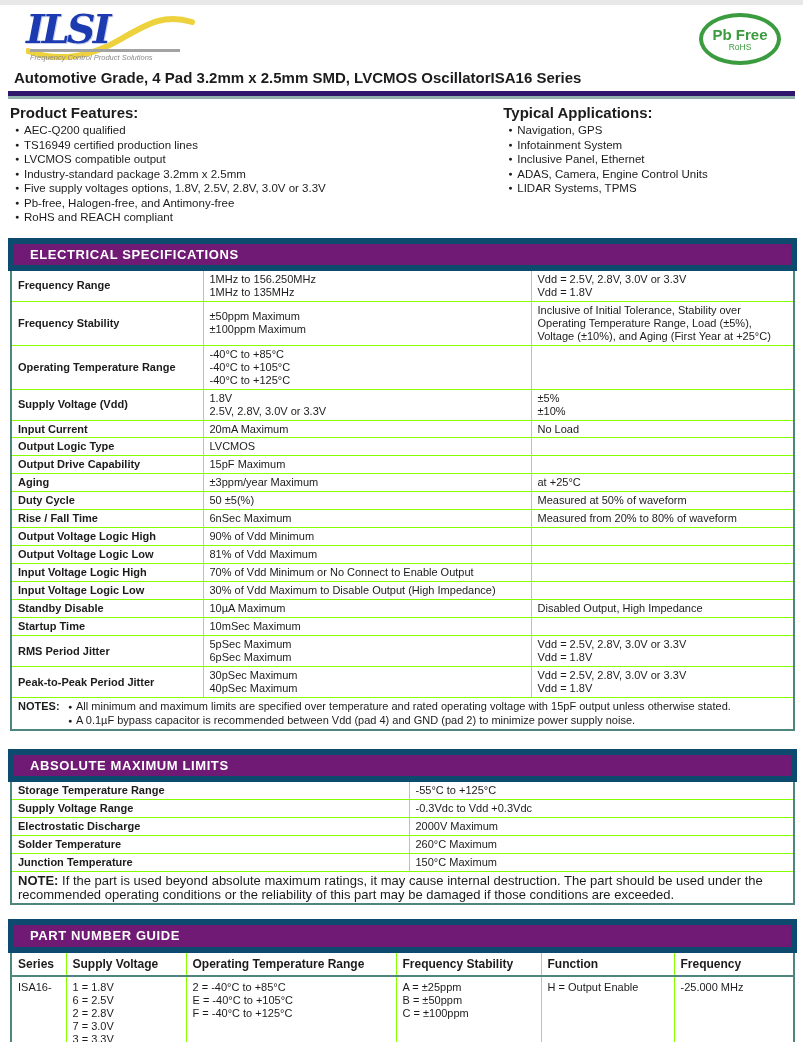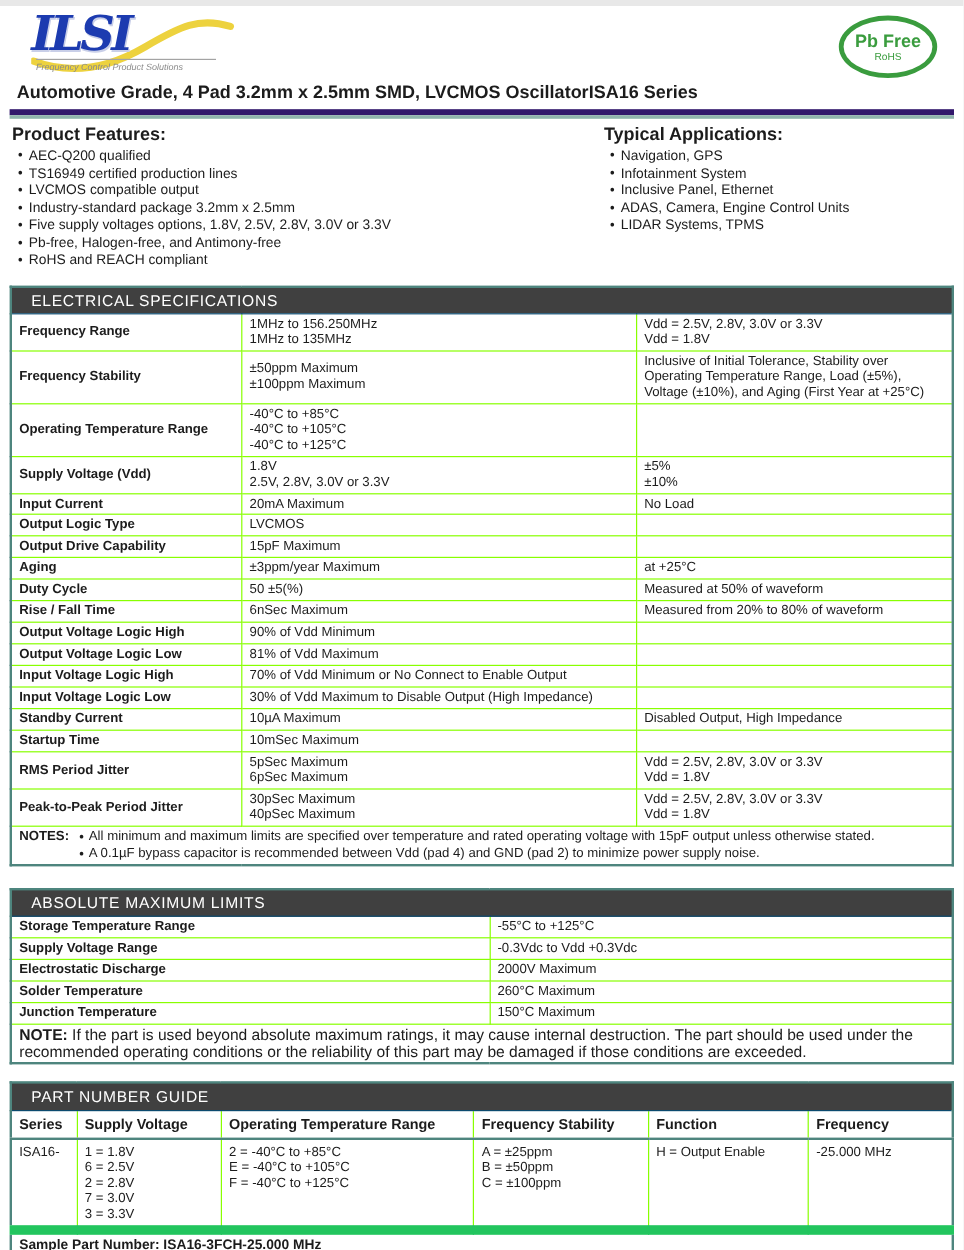--- a/index.html
+++ b/index.html
@@ -10,21 +10,21 @@
   }
   
   .header-row { display:flex; justify-content:space-between; align-items:flex-start; height:58px; padding:0 4px 0 18px; }
   .logo { position:relative; width:175px; height:56px; }
   .logo-swoosh { position:absolute; left:0; top:0; z-index:0; }
   .logo-text {
     position:relative; z-index:1; font-family:"DejaVu Serif", serif;
     font-weight:bold; font-style:italic; font-size:40px; line-height:40px;
     color:#1c3bb0; letter-spacing:-3px; text-shadow:1px 1px 0 #c9cfe8;
   }
-  .logo-tagline { position:relative; z-index:1; font-size:7.5px; font-style:italic; color:#8a8a8a; border-top:1px solid #a3a3a3; width:150px; padding-top:1px; margin-left:4px; }
+  .logo-tagline { position:relative; z-index:1; font-size:7.5px; font-style:italic; color:#8a8a8a; border-top:3px solid #a3a3a3; width:150px; padding-top:1px; margin-left:4px; }
   .badge {
     width:82px; height:52px; border:4px solid #3a9c3e; border-radius:50%;
     display:flex; flex-direction:column; align-items:center; justify-content:center;
     margin-right:10px; margin-top:4px; background:#fff;
   }
   .badge-main { color:#3a9c3e; font-weight:bold; font-size:15px; line-height:15px; }
   .badge-sub  { color:#3a9c3e; font-size:8.5px; line-height:10px; }
   .title-row { display:flex; align-items:baseline; padding:2px 4px 0 6px; }
   .doc-title  { font-weight:bold; font-size:15px; }
   .doc-series { font-weight:bold; font-size:15px; padding-right:2px; }
@@ -40,22 +40,22 @@
   .bullet { width:14px; text-align:center; flex:0 0 14px; font-size:10px; }
   
   table { border-collapse:collapse; width:787px; table-layout:fixed; }
   .spec-table { margin-top:13px; }
   .abs-table  { margin-top:18px; }
   .png-table  { margin-top:14px; }
   table, table td, table th { border:1px solid #8f0; }
   table { border:2px solid #4e857e; }
   td, th { border:1px solid #8caba6; font-size:11px; line-height:1.18; padding:2px 6px; vertical-align:middle; }
   .bar-cell {
-    background:#404040; color:#ffffff; font-weight:normal; font-size:13px;
-    letter-spacing:0.6px; padding:3px 6px 3px 16px; border:1px solid #0c4a6e;
+    background:#701a75; color:#ffffff; font-weight:bold; font-size:13px;
+    letter-spacing:0.6px; padding:3px 6px 3px 16px; border:6px solid #0c4a6e;
   }
   .param { font-weight:bold; }
   .pre { white-space:pre-line; }
   .notes-cell { padding:2px 6px; }
   .notes-flex { display:flex; }
   .notes-label { font-weight:bold; width:46px; flex:0 0 46px; font-size:11px; }
   .note-line { display:flex; font-size:11px; line-height:13.5px; }
   .note-line .bullet { flex:0 0 12px; width:12px; }
   .inline-note { font-size:13px; line-height:13.5px; }
   .inline-note b { font-weight:bold; }
@@ -229,21 +229,21 @@
           <td class="param">Input Voltage Logic High</td>
           <td class="pre">70% of Vdd Minimum or No Connect to Enable Output</td>
           <td class="pre"></td>
         </tr>
     <tr>
           <td class="param">Input Voltage Logic Low</td>
           <td class="pre">30% of Vdd Maximum to Disable Output (High Impedance)</td>
           <td class="pre"></td>
         </tr>
     <tr>
-          <td class="param">Standby Current</td>
+          <td class="param">Standby Disable</td>
           <td class="pre">10µA Maximum</td>
           <td class="pre">Disabled Output, High Impedance</td>
         </tr>
     <tr>
           <td class="param">Startup Time</td>
           <td class="pre">10mSec Maximum</td>
           <td class="pre"></td>
         </tr>
     <tr>
           <td class="param">RMS Period Jitter</td>

